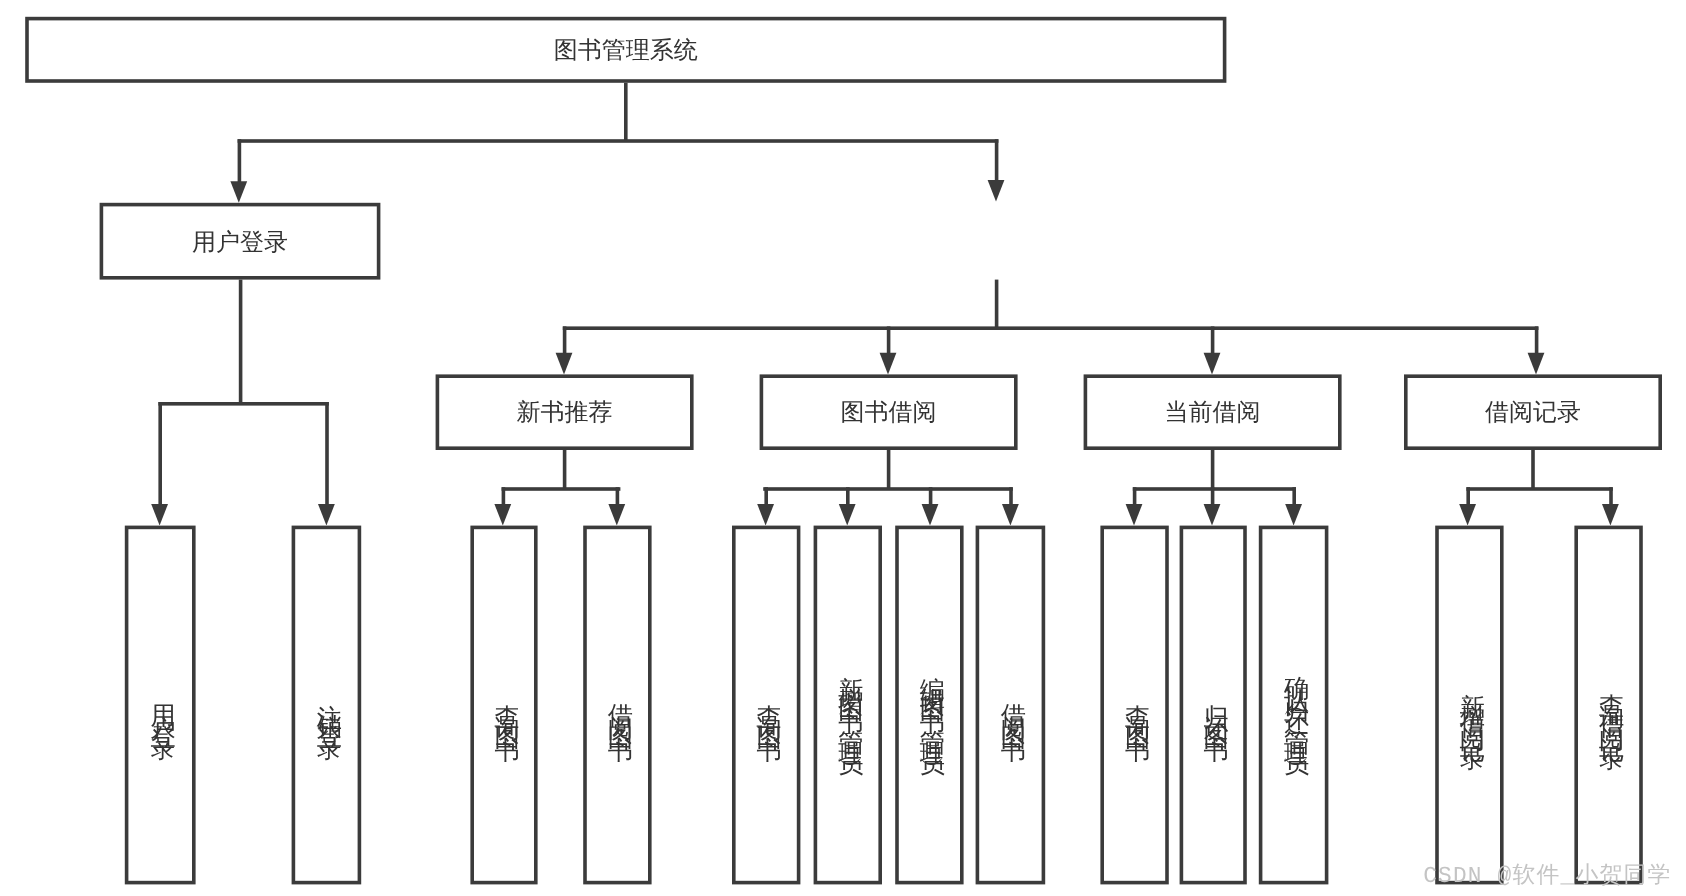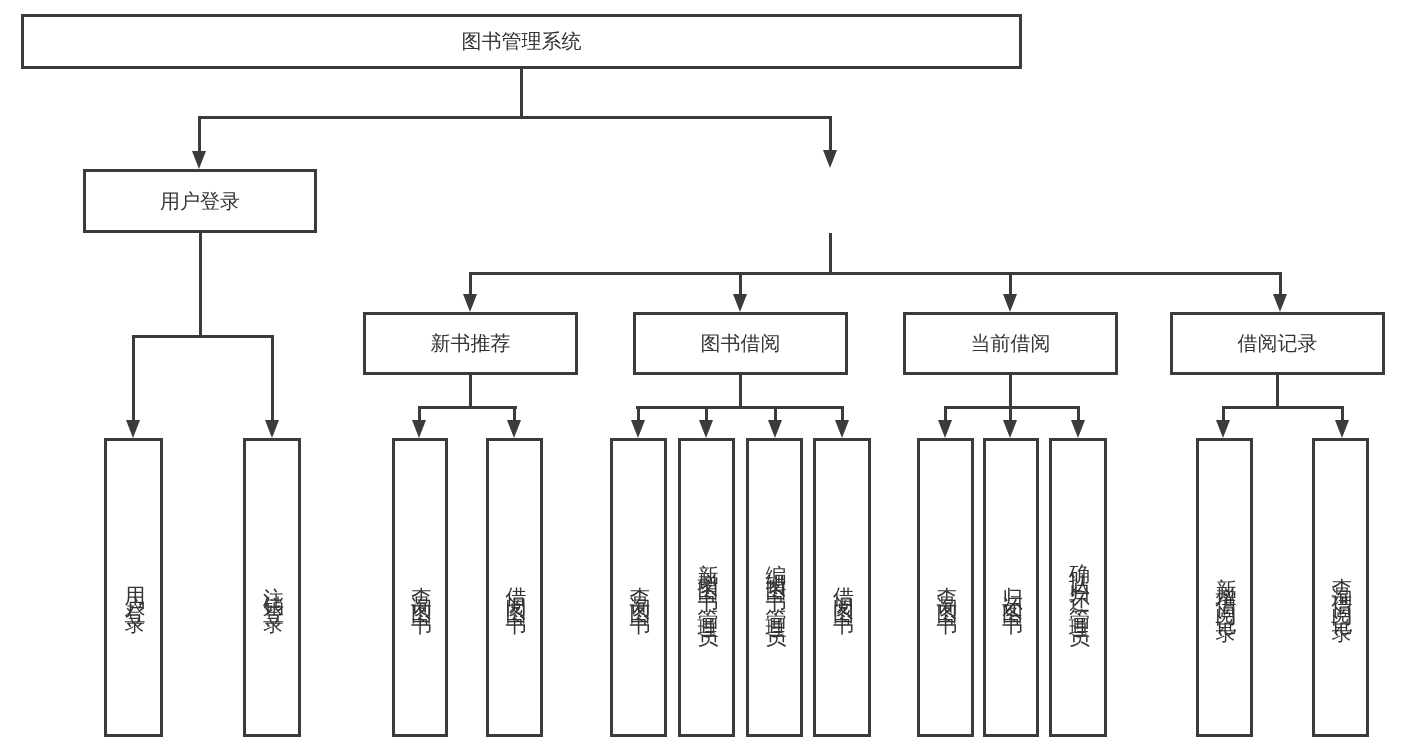--- a/index.html
+++ b/index.html
@@ -118,14 +118,15 @@
   <div class="box vbox" style="left:746px;top:438px;width:57px;height:299px">编辑图书（管理员）</div>
   <div class="box vbox" style="left:813px;top:438px;width:58px;height:299px">借阅图书</div>
 
   <div class="box vbox" style="left:917px;top:438px;width:57px;height:299px">查询图书</div>
   <div class="box vbox" style="left:983px;top:438px;width:56px;height:299px">归还图书</div>
   <div class="box vbox" style="left:1049px;top:438px;width:58px;height:299px">确认归还（管理员）</div>
 
   <div class="box vbox" style="left:1196px;top:438px;width:57px;height:299px">新增借阅记录</div>
   <div class="box vbox" style="left:1312px;top:438px;width:57px;height:299px">查询借阅记录</div>
 
+  <div class="watermark">CSDN @软件_小贺同学</div>
 
 </div>
 
 </body></html>

